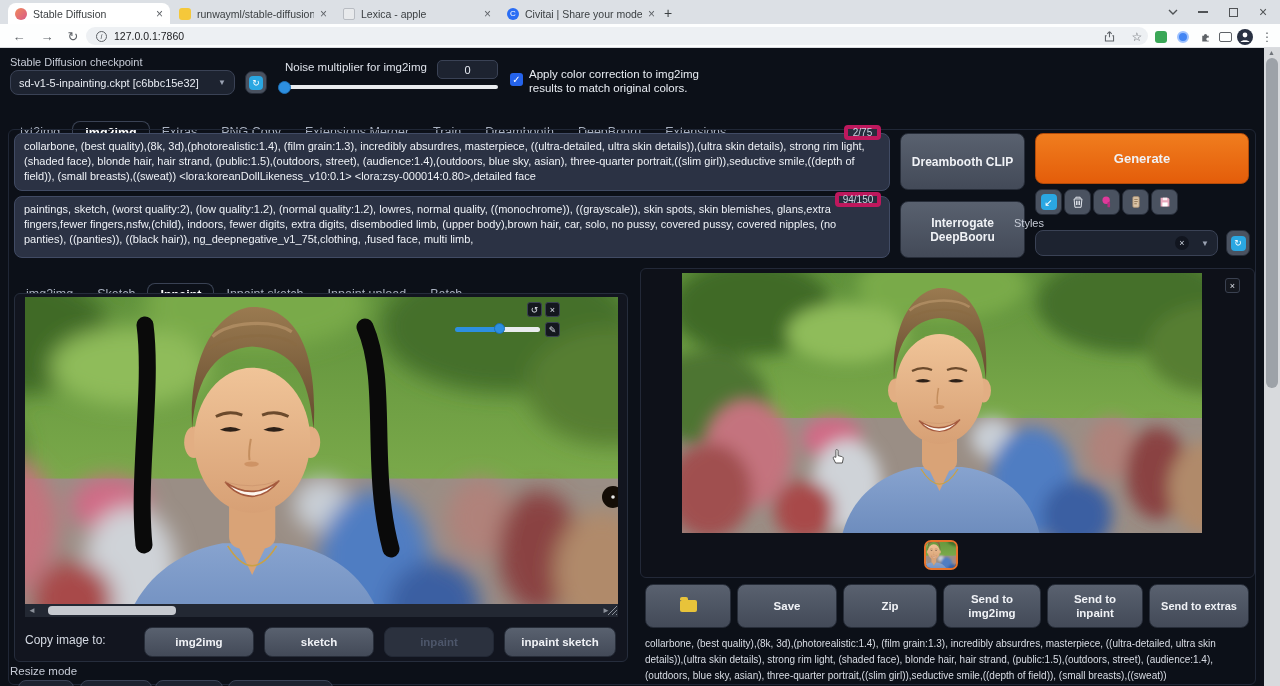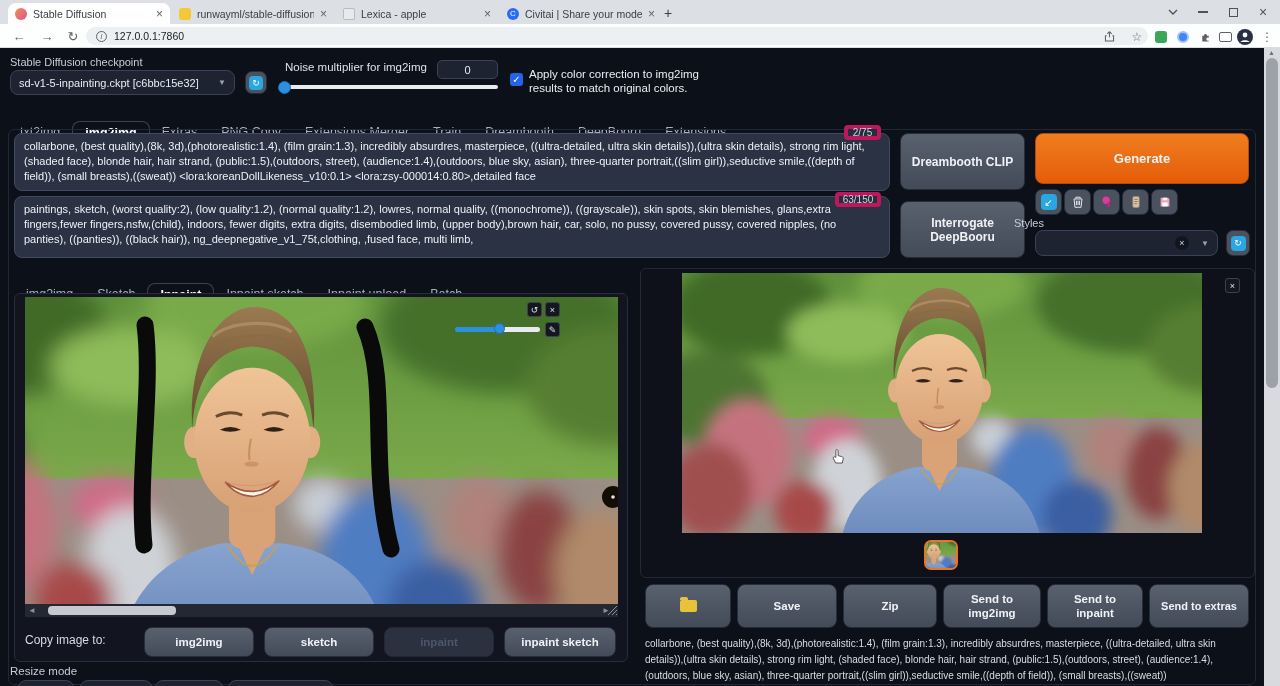--- a/index.html
+++ b/index.html
@@ -231,21 +231,21 @@
       <span class="gtab">Train</span>
       <span class="gtab">Dreambooth</span>
       <span class="gtab">DeepBooru</span>
       <span class="gtab">Extensions</span>
     </div>
     <div class="panelborder" style="left:8px;top:81px;width:1248px;height:556px"></div>
 
     <div class="cbadge" style="left:844px;top:77px;width:37px;height:15px">2/75</div>
     <div class="prompt" style="left:14px;top:85px;width:876px;height:58px">collarbone, (best quality),(8k, 3d),(photorealistic:1.4), (film grain:1.3), incredibly absurdres, masterpiece, ((ultra-detailed, ultra skin details)),(ultra skin details), strong rim light, (shaded face), blonde hair, hair strand, (public:1.5),(outdoors, street), (audience:1.4),(outdoors, blue sky, asian), three-quarter portrait,((slim girl)),seductive smile,((depth of field)), (small breasts),((sweat)) &lt;lora:koreanDollLikeness_v10:0.1&gt; &lt;lora:zsy-000014:0.80&gt;,detailed face</div>
 
-    <div class="cbadge" style="left:835px;top:144px;width:46px;height:15px">63/150</div>
+    <div class="cbadge" style="left:835px;top:144px;width:46px;height:15px">94/150</div>
     <div class="prompt" style="left:14px;top:148px;width:876px;height:62px">paintings, sketch, (worst quality:2), (low quality:1.2), (normal quality:1.2), lowres, normal quality, ((monochrome)), ((grayscale)), skin spots, skin blemishes, glans,extra fingers,fewer fingers,nsfw,(child), indoors, fewer digits, extra digits, disembodied limb, (upper body),brown hair, car, solo, no pussy, covered pussy, covered nipples, (no panties), ((panties)), ((black hair)), ng_deepnegative_v1_75t,clothing, ,fused face, multi limb,</div>
 
     <div class="gbtn" style="left:900px;top:85px;width:125px;height:57px;font-size:12px">Dreambooth CLIP</div>
     <div class="gbtn" style="left:900px;top:153px;width:125px;height:57px;font-size:12px">Interrogate DeepBooru</div>
     <div class="gbtn genbtn" style="left:1035px;top:85px;width:214px;height:51px">Generate</div>
 
     <div class="iconbtn" style="left:1035px;top:141px">
       <span class="cyansq" style="width:16px;height:16px;font-size:10px">↙</span>
     </div>
     <div class="iconbtn" style="left:1064px;top:141px">

